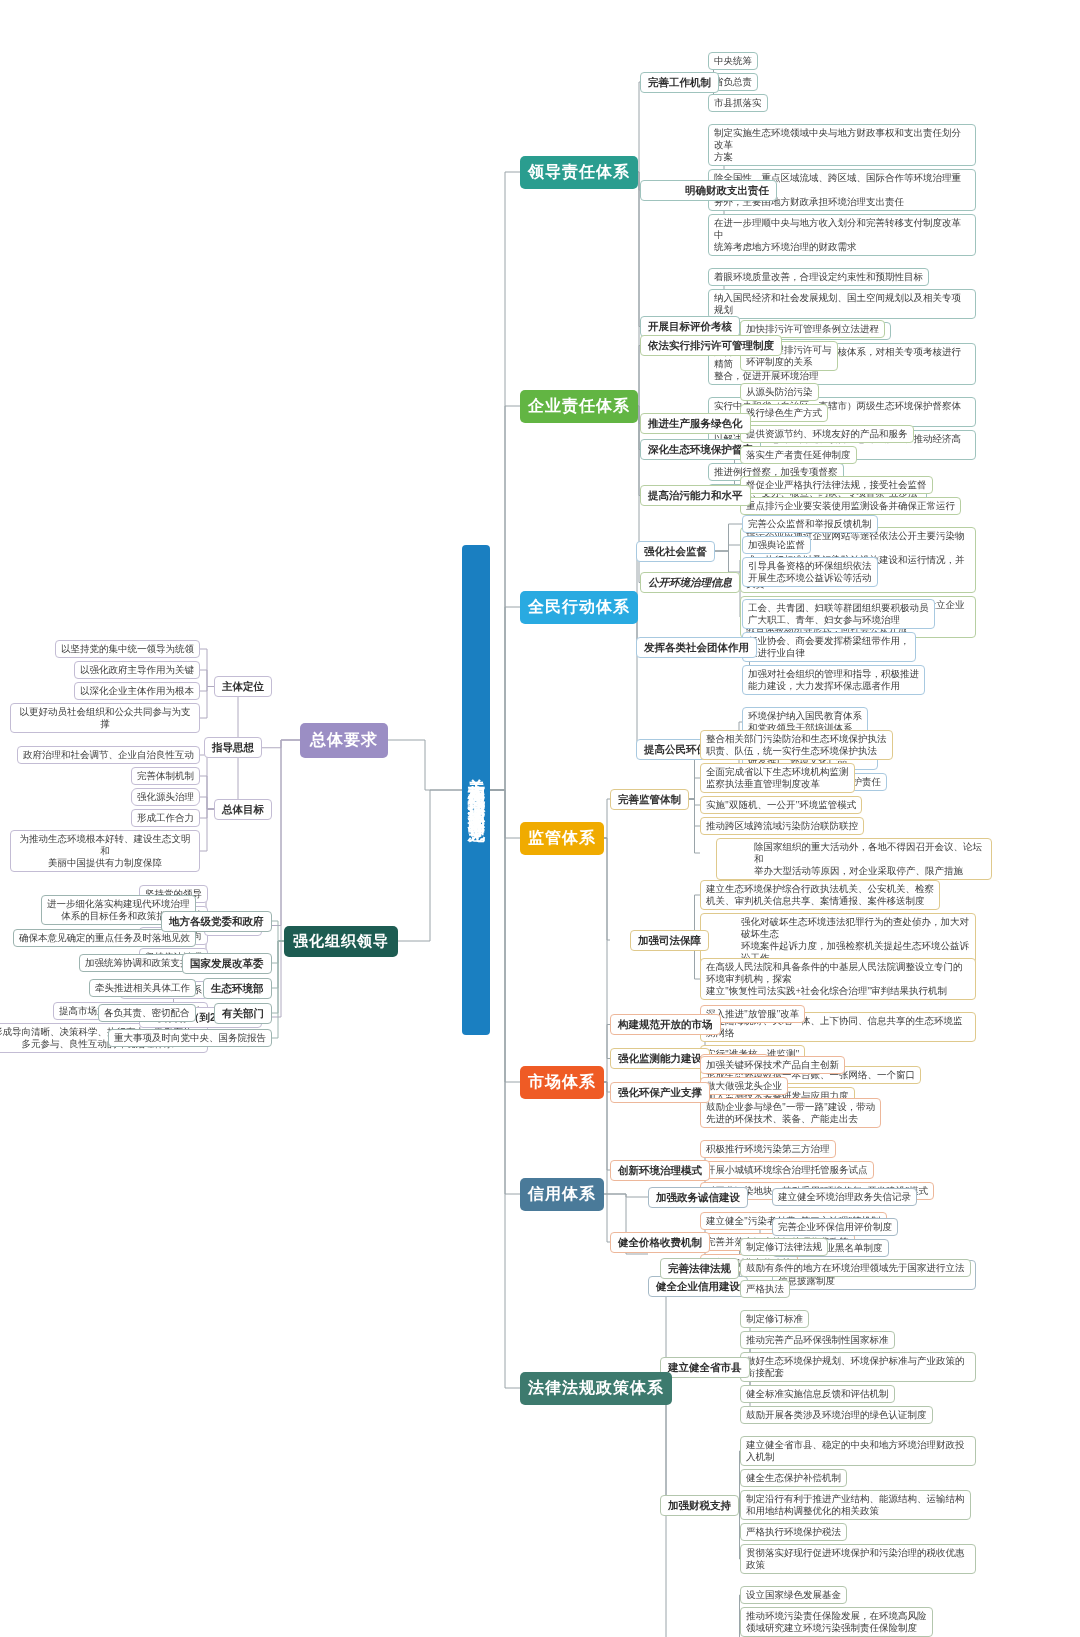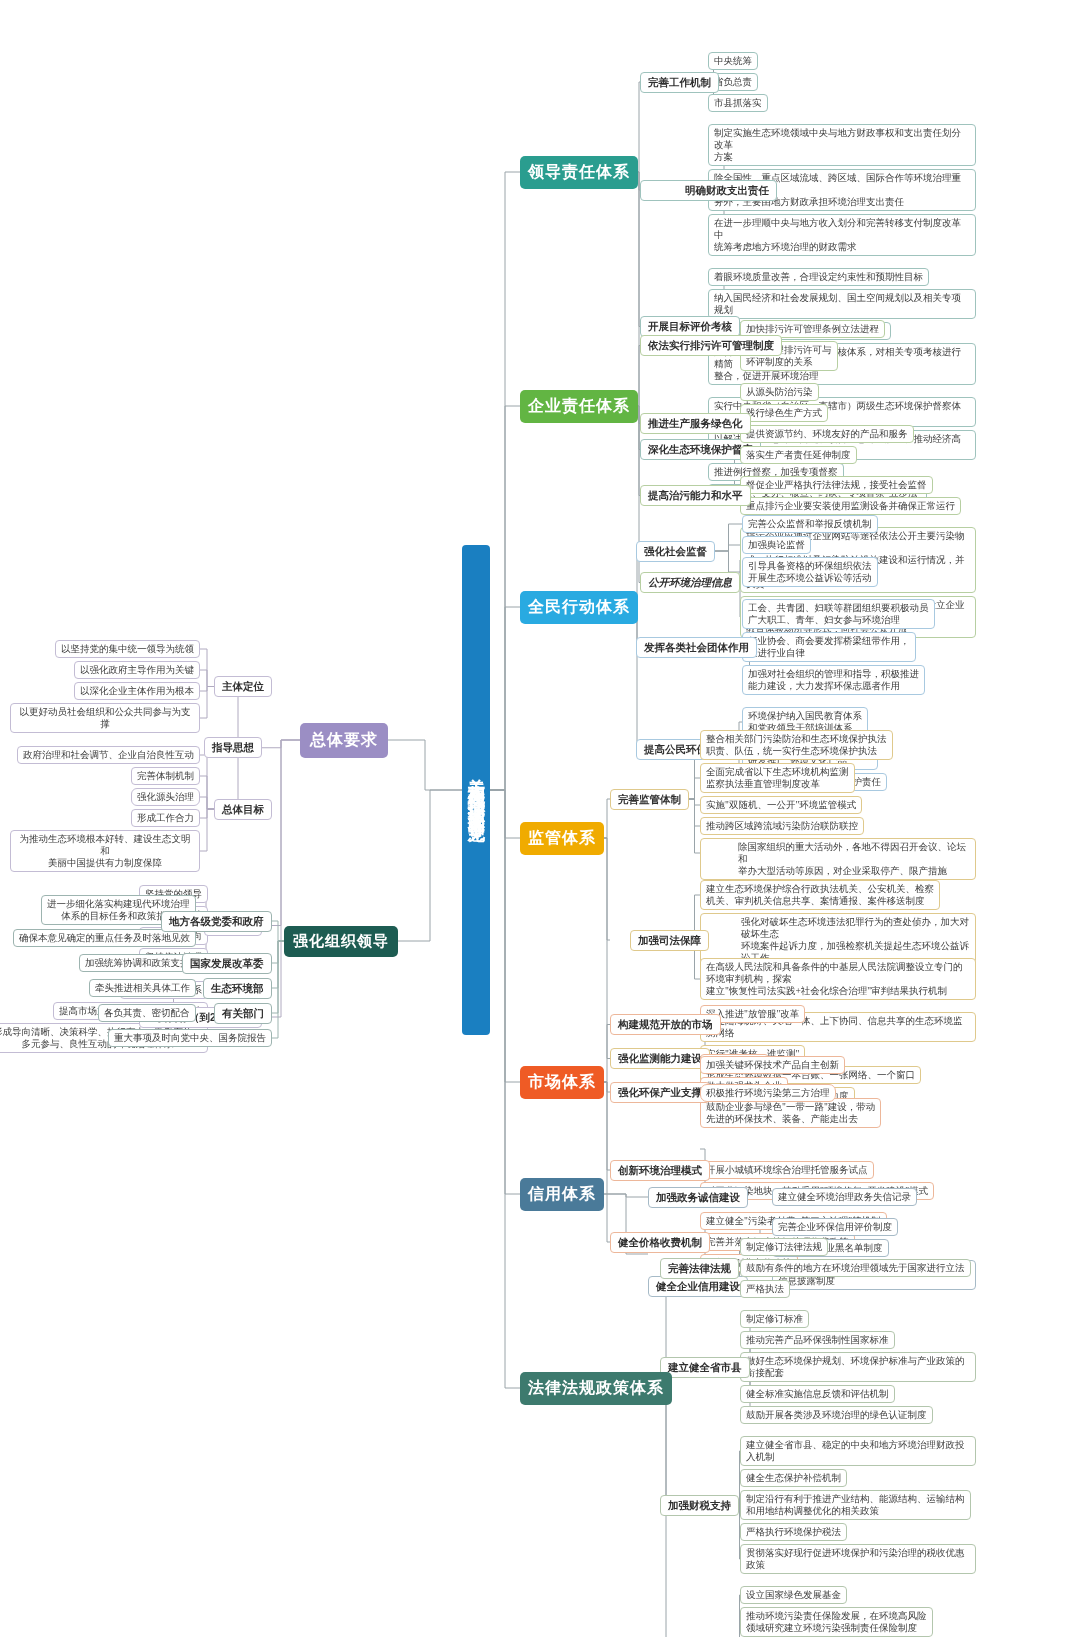--- a/index.html
+++ b/index.html
@@ -265,21 +265,21 @@
       <div class="node branch" style="left: 636px; white-space: nowrap; top: 738.5px;">提高公民环保素养</div>
     </div>
     <div class="node cat" style="background: rgb(41, 170, 225); left: 520px; padding: 6px 8px; top: 590.5px;">全民行动体系</div>
     <div class="t-gold">
       <div class="node leaf" style="left: 700px; top: 730px; max-width: 276px; display: inline-block;">整合相关部门污染防治和生态环境保护执法
 职责、队伍，统一实行生态环境保护执法</div>
       <div class="node leaf" style="left: 700px; top: 763px; max-width: 276px; display: inline-block;">全面完成省以下生态环境机构监测
 监察执法垂直管理制度改革</div>
       <div class="node leaf" style="left: 700px; top: 796px; max-width: 276px; display: inline-block;">实施"双随机、一公开"环境监管模式</div>
       <div class="node leaf" style="left: 700px; top: 817px; max-width: 276px; display: inline-block;">推动跨区域跨流域污染防治联防联控</div>
-      <div class="node leaf" style="left: 700px; top: 838px; max-width: 276px; display: inline-block; padding-left: 37px;">除国家组织的重大活动外，各地不得因召开会议、论坛和
+      <div class="node leaf" style="left: 716px; top: 838px; max-width: 276px; display: inline-block; padding-left: 37px;">除国家组织的重大活动外，各地不得因召开会议、论坛和
 举办大型活动等原因，对企业采取停产、限产措施</div>
       <div class="node branch" style="left: 610px; white-space: nowrap; top: 788.5px;">完善监管体制</div>
       <div class="node leaf" style="left: 700px; top: 880px; max-width: 276px; display: inline-block;">建立生态环境保护综合行政执法机关、公安机关、检察
 机关、审判机关信息共享、案情通报、案件移送制度</div>
       <div class="node leaf" style="left: 700px; top: 913px; max-width: 276px; display: inline-block; padding-left: 40px;">强化对破坏生态环境违法犯罪行为的查处侦办，加大对破坏生态
 环境案件起诉力度，加强检察机关提起生态环境公益诉讼工作</div>
       <div class="node leaf" style="left: 700px; top: 958px; max-width: 276px; display: inline-block;">在高级人民法院和具备条件的中基层人民法院调整设立专门的环境审判机构，探索
 建立"恢复性司法实践+社会化综合治理"审判结果执行机制</div>
       <div class="node branch" style="left: 630px; white-space: nowrap; top: 929.5px;">加强司法保障</div>
       <div class="node leaf" style="left: 700px; top: 1012px; max-width: 276px; display: inline-block;">构建陆海统筹、天地一体、上下协同、信息共享的生态环境监测网络</div>
@@ -291,21 +291,21 @@
     <div class="node cat" style="background: rgb(240, 171, 0); left: 520px; padding: 6px 8px; top: 821.5px;">监管体系</div>
     <div class="t-orange">
       <div class="node leaf" style="left: 700px; top: 1005px; max-width: 276px; display: inline-block;">深入推进"放管服"改革</div>
       <div class="node leaf" style="left: 700px; top: 1054px; max-width: 276px; display: inline-block;">规范市场秩序</div>
       <div class="node branch" style="left: 610px; white-space: nowrap; top: 1014px;">构建规范开放的市场</div>
       <div class="node leaf" style="left: 700px; top: 1056px; max-width: 276px; display: inline-block;">加强关键环保技术产品自主创新</div>
       <div class="node leaf" style="left: 700px; top: 1077px; max-width: 276px; display: inline-block;">做大做强龙头企业</div>
       <div class="node leaf" style="left: 700px; top: 1098px; max-width: 276px; display: inline-block;">鼓励企业参与绿色"一带一路"建设，带动
 先进的环保技术、装备、产能走出去</div>
       <div class="node branch" style="left: 610px; white-space: nowrap; top: 1081.5px;">强化环保产业支撑</div>
-      <div class="node leaf" style="left: 700px; top: 1084px; max-width: 276px; display: inline-block; border-radius: 7px;">积极推行环境污染第三方治理</div>
+      <div class="node leaf" style="left: 700px; top: 1140px; max-width: 276px; display: inline-block;">积极推行环境污染第三方治理</div>
       <div class="node leaf" style="left: 700px; top: 1161px; max-width: 276px; display: inline-block;">开展小城镇环境综合治理托管服务试点</div>
       <div class="node leaf" style="left: 700px; top: 1182px; max-width: 276px; display: inline-block;">对工业污染地块，鼓励采用"环境修复+开发建设"模式</div>
       <div class="node branch" style="left: 610px; white-space: nowrap; top: 1159.5px;">创新环境治理模式</div>
       <div class="node leaf" style="left: 700px; top: 1212px; max-width: 276px; display: inline-block;">建立健全"污染者付费+第三方治理"等机制</div>
       <div class="node leaf" style="left: 700px; top: 1233px; max-width: 276px; display: inline-block;">完善并落实污水垃圾处理收费政策</div>
       <div class="node leaf" style="left: 700px; top: 1254px; max-width: 276px; display: inline-block;">完善差别化电价政策</div>
       <div class="node branch" style="left: 610px; white-space: nowrap; top: 1231.5px;">健全价格收费机制</div>
     </div>
     <div class="node cat" style="background: rgb(239, 91, 37); left: 520px; padding: 6px 8px; top: 1065.5px;">市场体系</div>
     <div class="t-steel">

